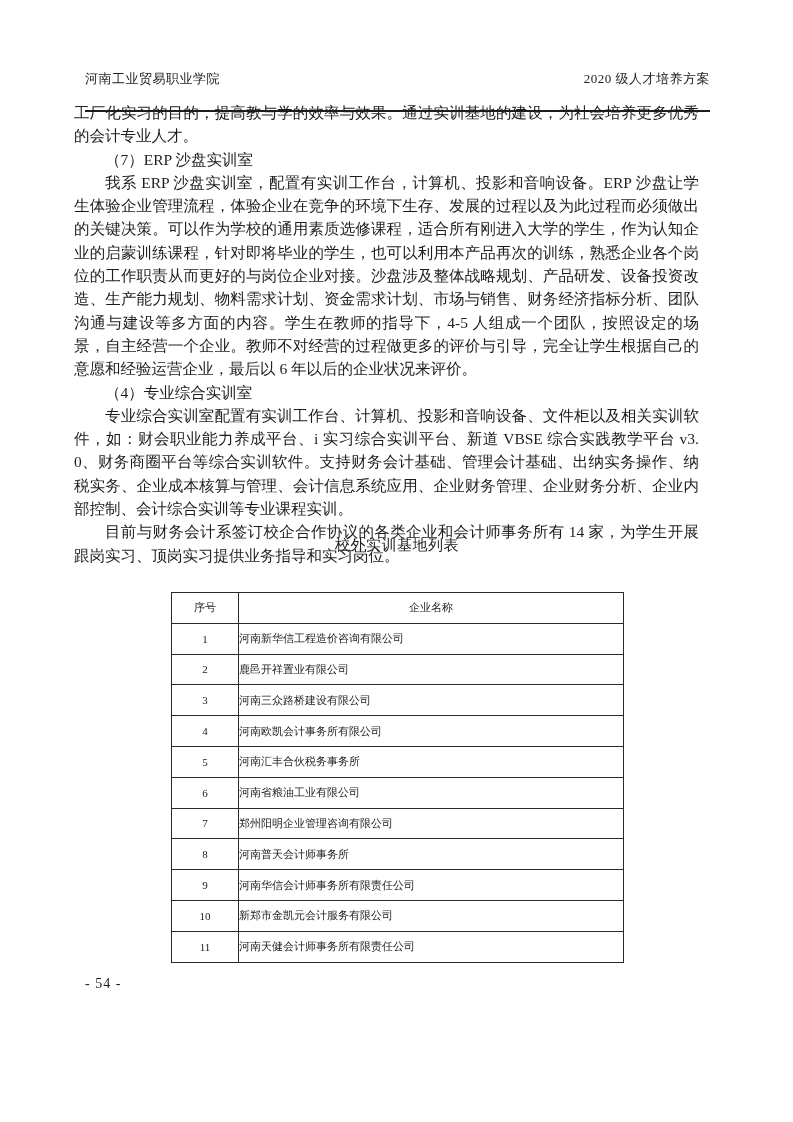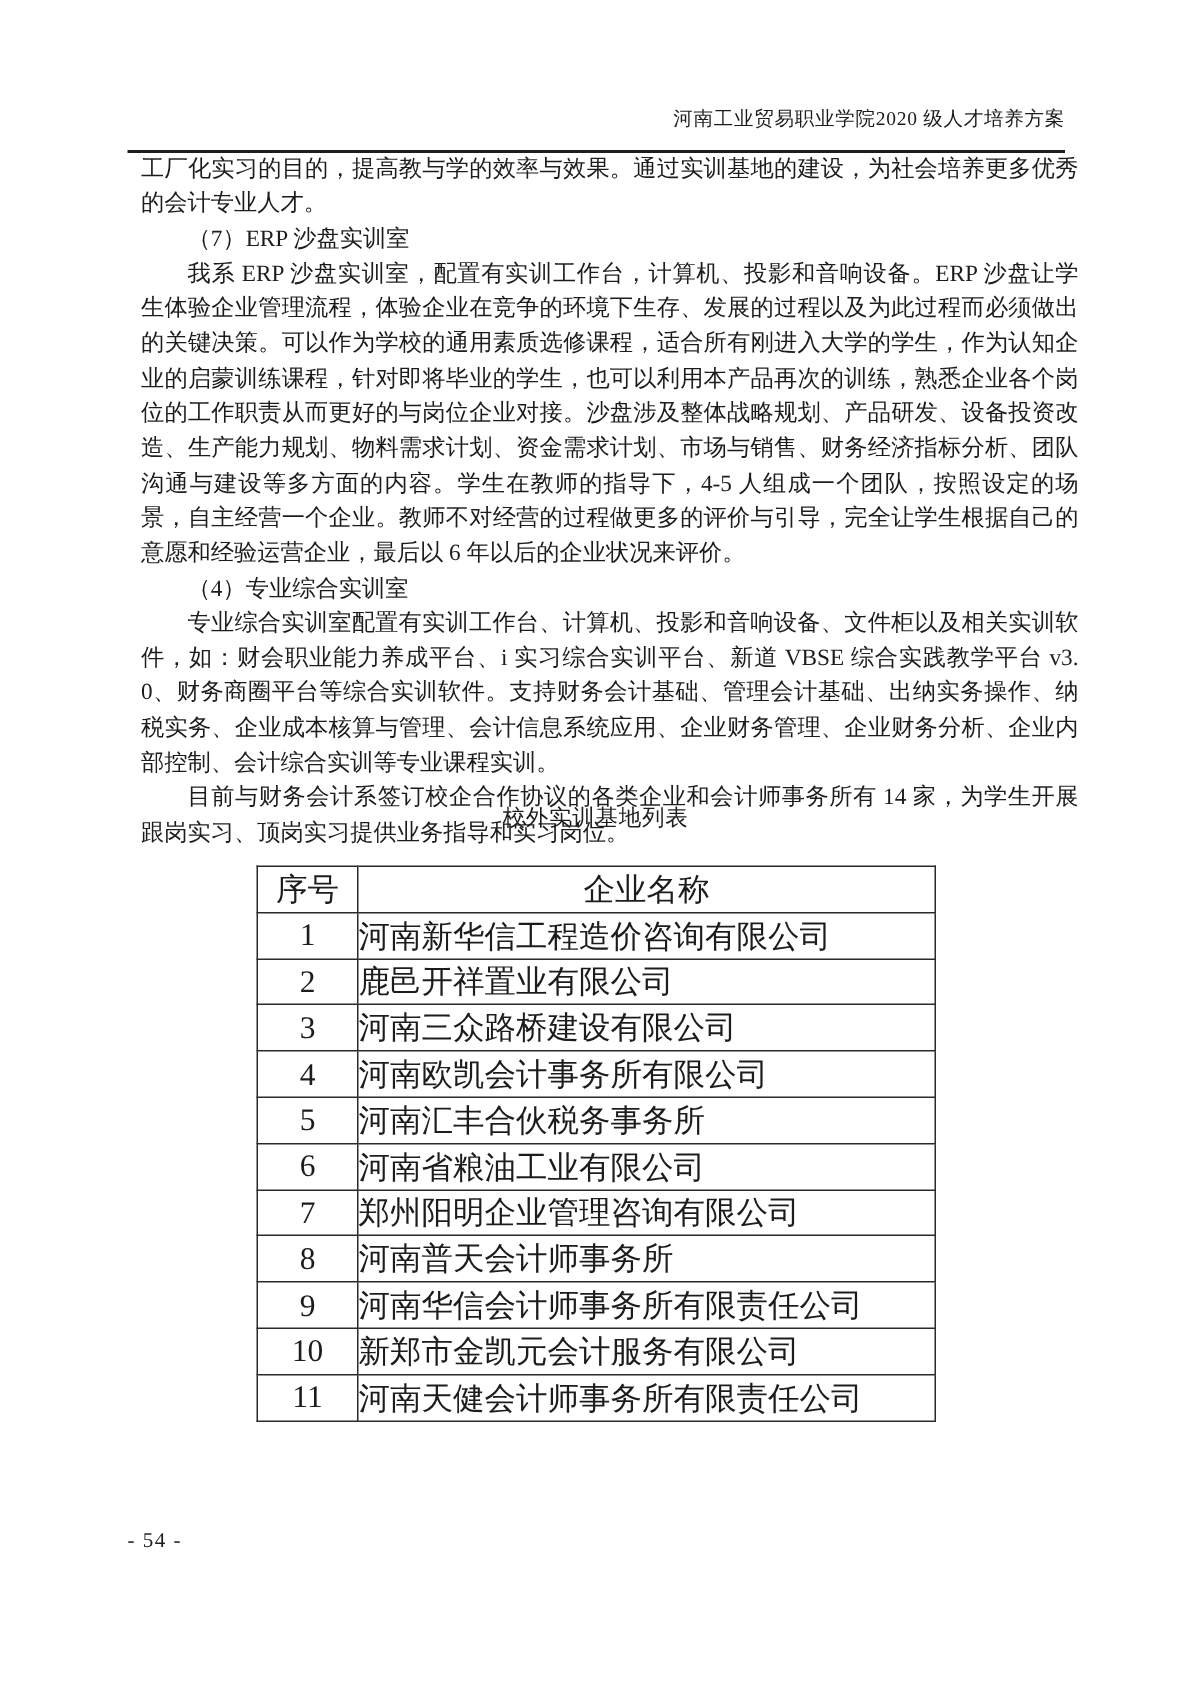--- a/index.html
+++ b/index.html
@@ -12,30 +12,30 @@
     font-family: "Liberation Serif", "DejaVu Serif", serif;
     color: #1c1c1c;
     overflow: hidden;
   }
   .header {
     position: absolute;
     left: 85px;
     top: 70px;
     width: 625px;
     display: flex;
-    justify-content: flex-end;
+    justify-content: space-between;
     align-items: flex-end;
     font-size: 13px;
-    padding-bottom: 12px;
+    padding-bottom: 22px;
     border-bottom: 2px solid #1d1d1d;
     letter-spacing: 0.5px;
   }
   .body-text {
     position: absolute;
-    left: 94px;
+    left: 74px;
     top: 101px;
     width: 625px;
     height: 466px;
     font-size: 15.5px;
     line-height: 23.3px;
     text-align: justify;
     word-break: break-all;
     overflow: hidden;
   }
   .para { margin: 0; text-indent: 2em; }
@@ -45,42 +45,42 @@
     left: 171px;
     top: 536px;
     width: 452px;
     text-align: center;
     font-size: 15px;
     letter-spacing: 0.5px;
   }
   .bases-table {
     position: absolute;
     left: 171px;
-    top: 577px;
+    top: 592px;
     width: 452px;
     border-collapse: collapse;
     table-layout: fixed;
-    font-size: 21px;
+    font-size: 11px;
   }
   .bases-table th, .bases-table td {
     border: 1px solid #2a2a2a;
     height: 30.8px;
     padding: 0;
     font-weight: normal;
     vertical-align: middle;
   }
   .col-no { width: 67px; }
   .col-name { width: 385px; }
   .bases-table th { text-align: center; }
   .td-no { text-align: center; }
   .td-name { text-align: left; padding-left: 16px; }
   .footer {
     position: absolute;
     left: 85px;
-    top: 1020px;
+    top: 976px;
     font-size: 14px;
     letter-spacing: 1px;
   }
 </style>
 </head>
 <body>
 
 <div class="page">
 
   <div class="header">

